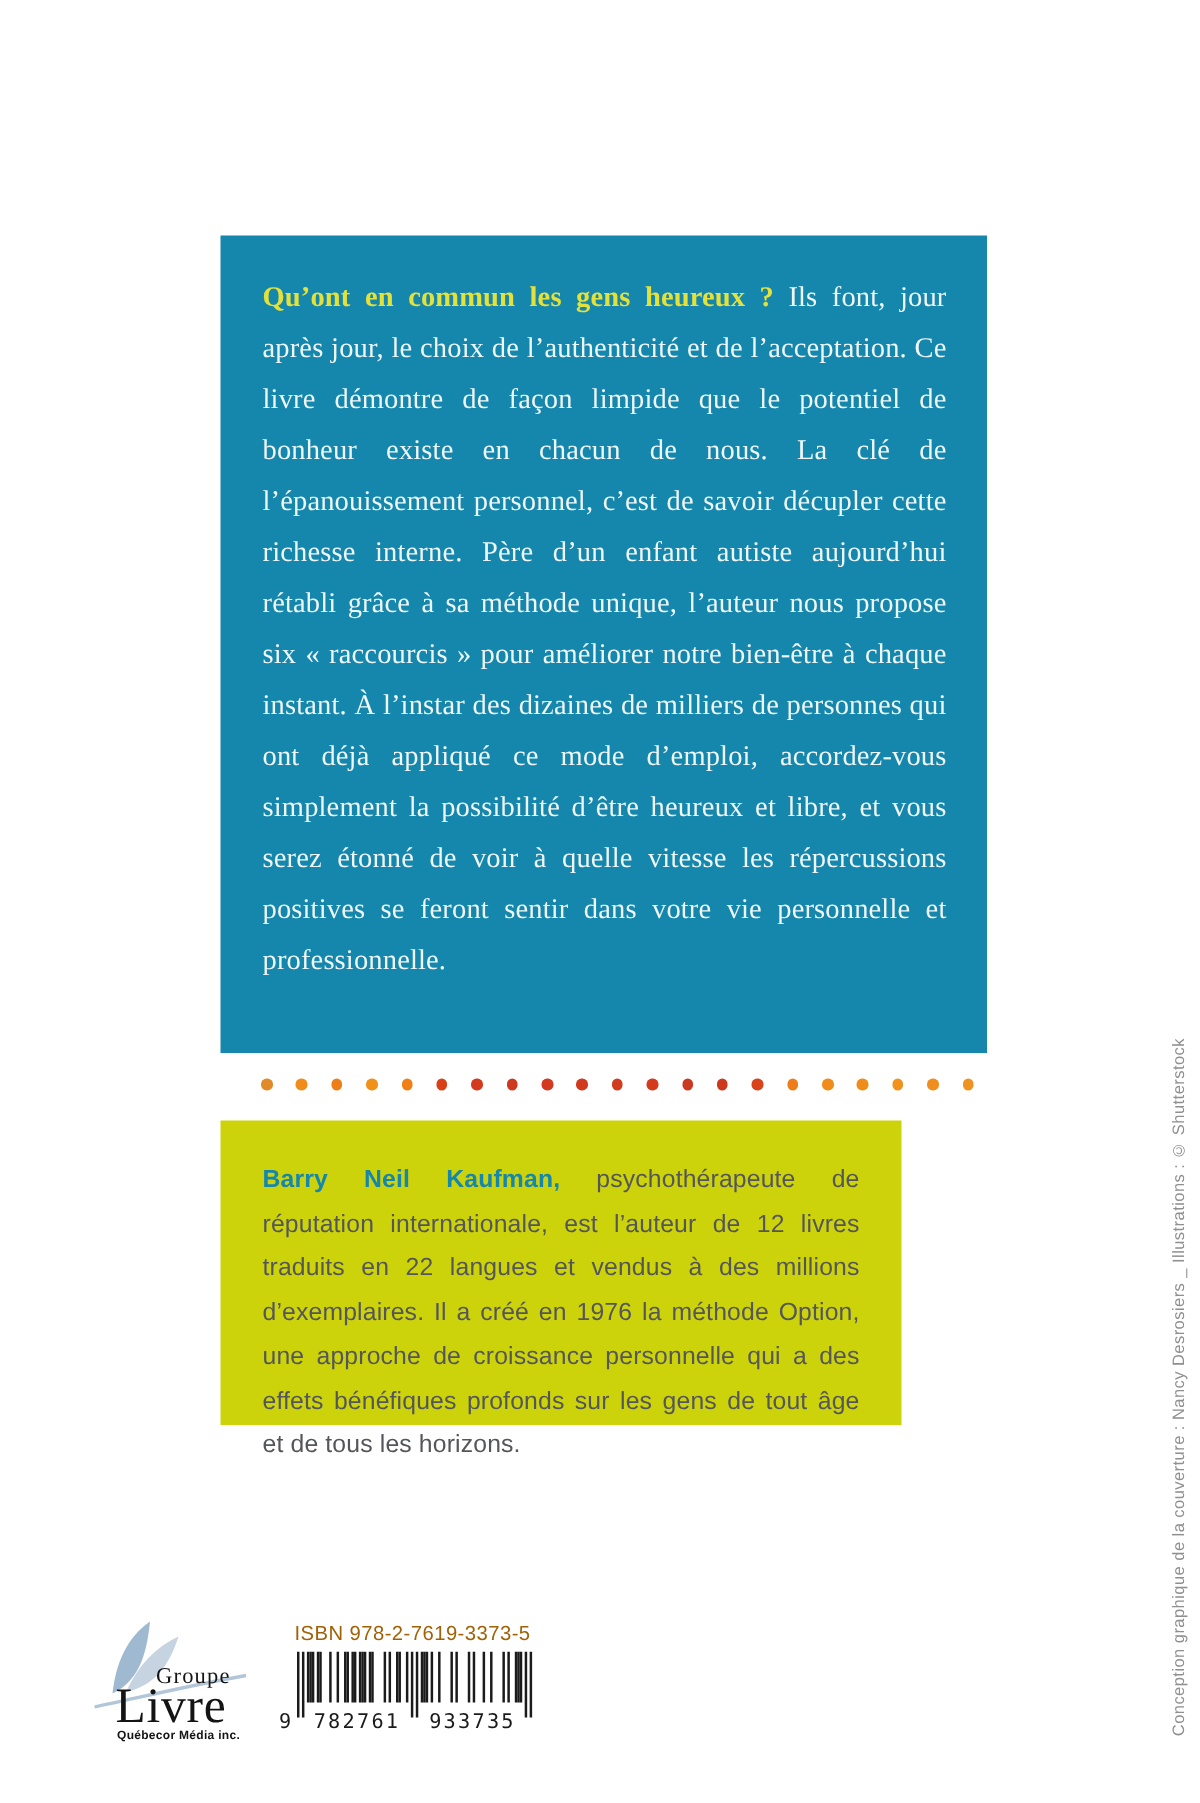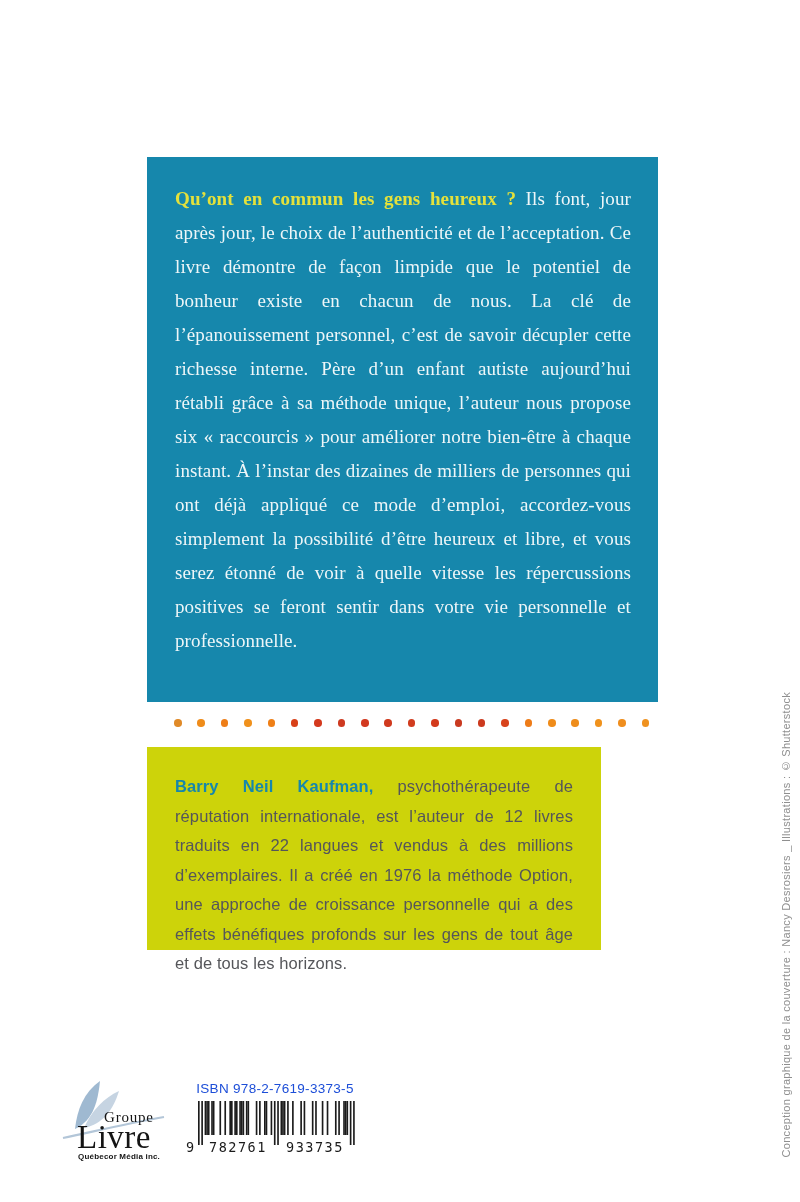--- a/index.html
+++ b/index.html
@@ -58,21 +58,21 @@
   .logo{position:absolute;left:62px;top:1076px;width:113px;height:90px;}
   .logo text{fill:#141414;}
   .logo .t-groupe{font-family:"Liberation Serif", serif;font-size:15px;letter-spacing:.8px;}
   .logo .t-livre{font-family:"Liberation Serif", serif;font-size:33px;letter-spacing:.5px;}
   .logo .t-company{font-family:"Liberation Sans", sans-serif;font-size:8px;font-weight:bold;letter-spacing:.2px;}
 
   
   .isbn-label{
     position:absolute;left:186px;top:1081px;width:178px;
     text-align:center;
-    font-size:13.5px;color:#1d4ed8;letter-spacing:.3px;
+    font-size:13.5px;color:#a16207;letter-spacing:.3px;
   }
   .barcode{position:absolute;left:184px;top:1101px;width:185px;height:54px;}
   .barcode rect{fill:#1b1b1b;}
   .barcode text{
     fill:#1b1b1b;
     font-family:"DejaVu Sans Mono", monospace;
     font-size:13.5px;letter-spacing:1.5px;
   }
 
   

